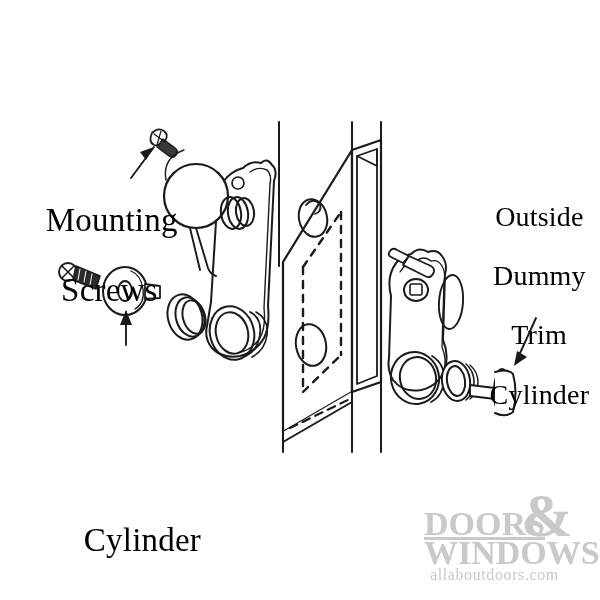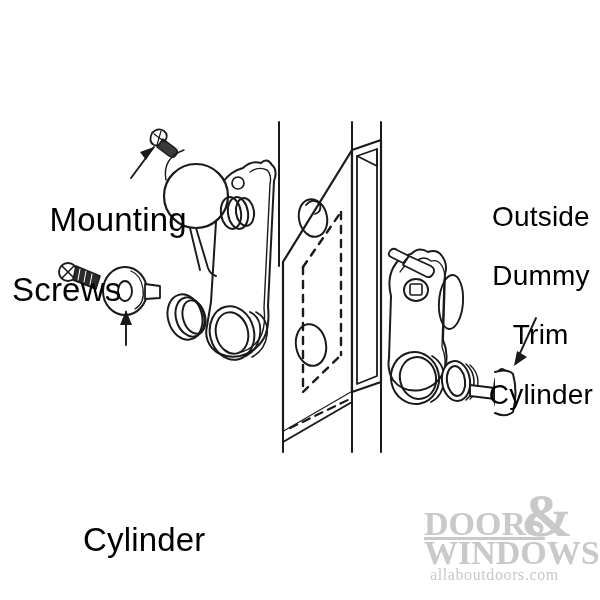--- a/index.html
+++ b/index.html
@@ -7,27 +7,27 @@
     width:600px;height:600px;
     background:#ffffff;
     font-family:"Liberation Serif", serif;
     overflow:hidden;
     position:relative;
   }
   #stage{position:absolute;left:0;top:0;width:600px;height:600px;}
   .label{
     position:absolute;
     color:#000;
-    font-family:Liberation Sans, sans-serif;
+    font-family:Liberation Serif, serif;
     line-height:1.06;
     white-space:pre;
     letter-spacing:.2px;
   }
   #label-mounting-screws{left:12px;top:168px;font-size:33px;text-align:left;}
-  #label-mounting-screws .l2{display:block;text-align:left;padding-right:20px;}
+  #label-mounting-screws .l2{display:block;text-align:right;padding-right:20px;}
   #label-inside{left:8px;top:348px;font-size:33px;text-align:center;width:235px;}
   #label-outside{left:455px;top:172px;font-size:28px;text-align:center;width:140px;}
   .wm{
     position:absolute;
     color:#c9c9c9;
     font-family:"Liberation Serif", serif;
     white-space:pre;
     font-weight:bold;
   }
   #wm-allabout{left:425px;top:489px;font-size:20px;letter-spacing:2.2px;}

